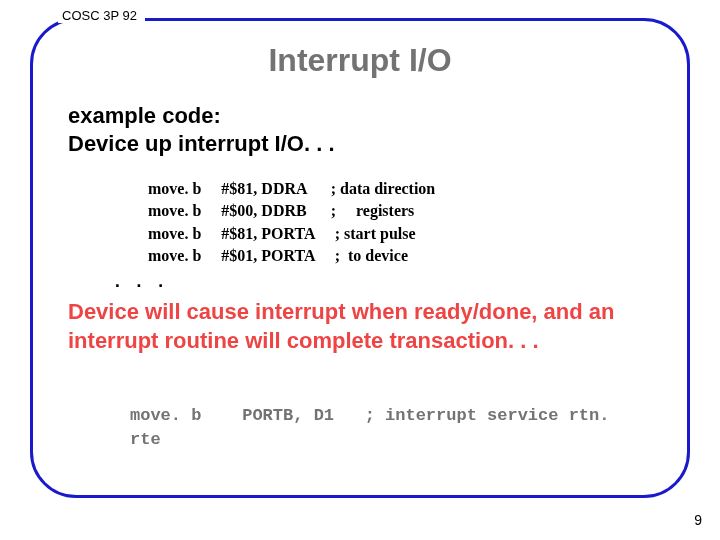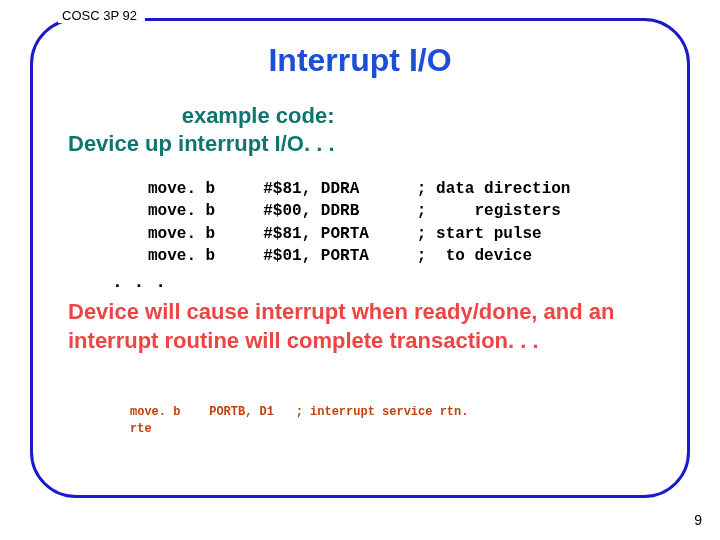--- a/index.html
+++ b/index.html
@@ -36,37 +36,36 @@
     color: #000;
   }
   .title {
     position: absolute;
     left: 0;
     top: 42px;
     width: 720px;
     text-align: center;
     font-size: 32px;
     font-weight: bold;
-    color: #1d4ed8;
+    color: #737373;
   }
   .subtitle {
     position: absolute;
     left: 68px;
     top: 102px;
     font-size: 22px;
     font-weight: bold;
-    color: #0f766e;
+    color: #000000;
     line-height: 1.25;
-    text-align: right;
   }
   .code-block-1 {
     position: absolute;
     left: 148px;
     top: 178px;
-    font-family: Liberation Mono, monospace;
+    font-family: Liberation Serif, serif;
     font-size: 16px;
     font-weight: bold;
     color: #000;
     white-space: pre;
     line-height: 1.4;
   }
   .ellipsis {
     position: absolute;
     left: 112px;
     top: 272px;
@@ -82,23 +81,23 @@
     font-size: 22px;
     font-weight: bold;
     color: #ef4444;
     line-height: 1.3;
   }
   .code-block-2 {
     position: absolute;
     left: 130px;
     top: 404px;
     font-family: "Courier New", Courier, monospace;
-    font-size: 12px;
+    font-size: 17px;
     font-weight: bold;
-    color: #c2410c;
+    color: #737373;
     white-space: pre;
     line-height: 1.4;
   }
   .page-num {
     position: absolute;
     right: 18px;
     bottom: 12px;
     font-size: 14px;
     color: #000;
   }

